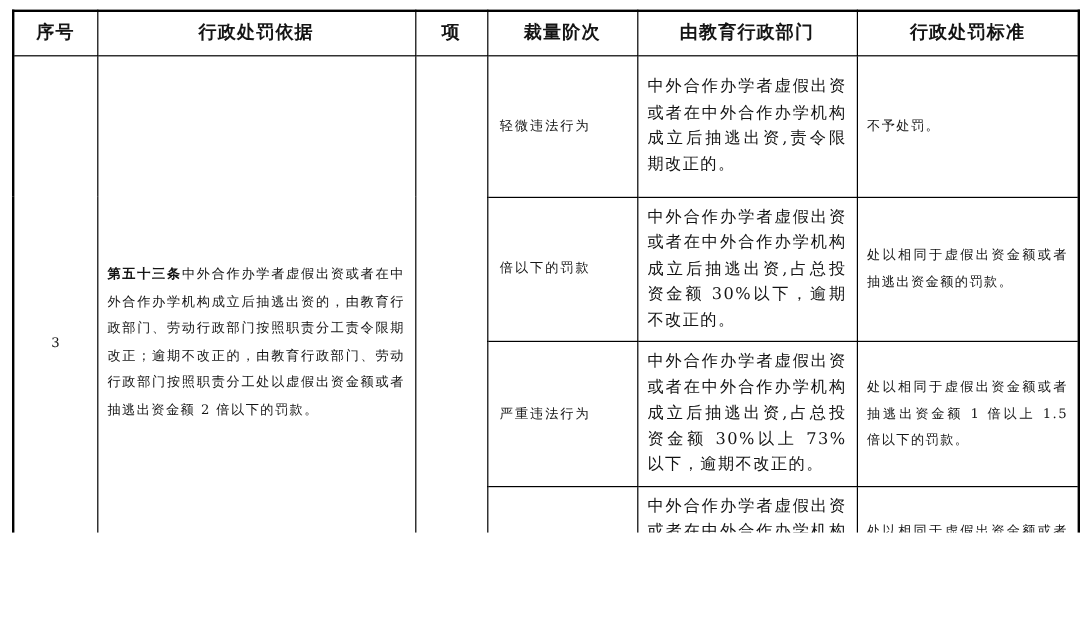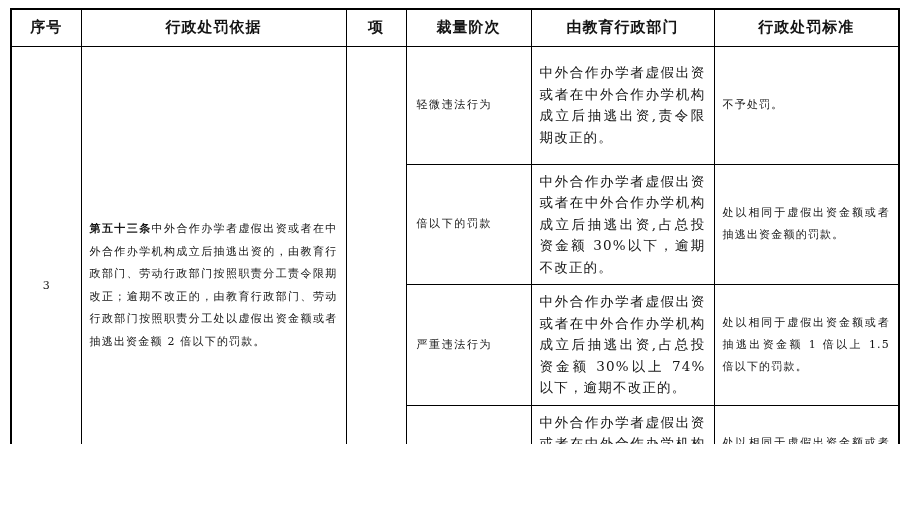--- a/index.html
+++ b/index.html
@@ -108,21 +108,21 @@
       <td class="behavior-cell">中外合作办学者虚假出资或者在中外合作办学机构成立后抽逃出资,责令限期改正的。</td>
       <td class="penalty-cell">不予处罚。</td>
     </tr>
     <tr style="height:114px">
       <td class="level-cell">倍以下的罚款</td>
       <td class="behavior-cell">中外合作办学者虚假出资或者在中外合作办学机构成立后抽逃出资,占总投资金额 30%以下，逾期不改正的。</td>
       <td class="penalty-cell">处以相同于虚假出资金额或者抽逃出资金额的罚款。</td>
     </tr>
     <tr style="height:117px">
       <td class="level-cell">严重违法行为</td>
-      <td class="behavior-cell">中外合作办学者虚假出资或者在中外合作办学机构成立后抽逃出资,占总投资金额 30%以上 74%以下，逾期不改正的。</td>
+      <td class="behavior-cell">中外合作办学者虚假出资或者在中外合作办学机构成立后抽逃出资,占总投资金额 30%以上 73%以下，逾期不改正的。</td>
       <td class="penalty-cell">处以相同于虚假出资金额或者抽逃出资金额 1 倍以上 1.5 倍以下的罚款。</td>
     </tr>
     <tr style="height:114px">
       <td class="level-cell">特别严重违法行为</td>
       <td class="behavior-cell">中外合作办学者虚假出资或者在中外合作办学机构成立后抽逃出资，占总投资金额 60%以上，逾期不改正的。</td>
       <td class="penalty-cell">处以相同于虚假出资金额或者抽逃出资金额 1.5 倍以上 2 倍以下的罚款。</td>
     </tr>
   </tbody>
     </table>
 </div>

